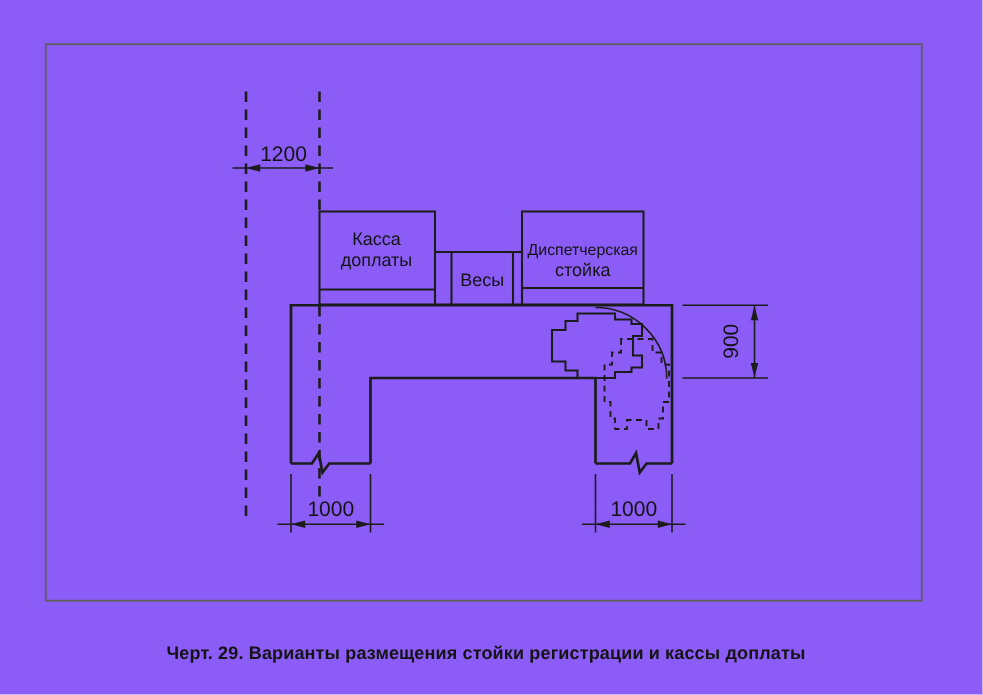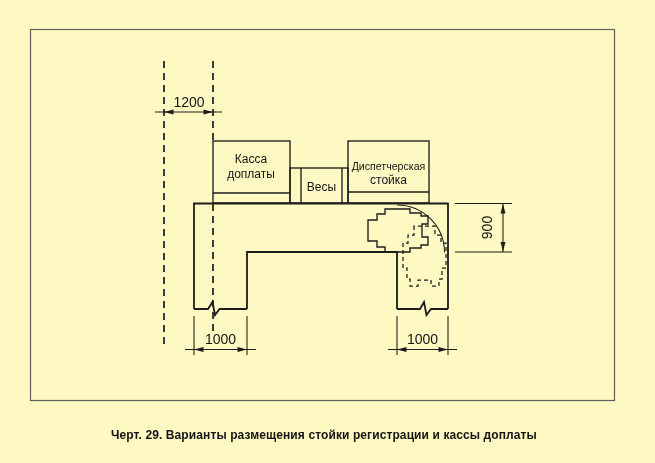--- a/index.html
+++ b/index.html
@@ -1,16 +1,16 @@
 <!DOCTYPE html>
 <html><head>
 <meta charset="utf-8">
 <style>
   html,body{margin:0;padding:0;background:#ffffff;}
-  .page{position:relative;width:655px;height:463px;background:#fef9c3;overflow:hidden;
+  .page{position:relative;width:655px;height:463px;background:#8b5cf6;overflow:hidden;
         font-family:"Liberation Sans", sans-serif;}
   svg{display:block;}
   .ink{stroke:#1c1c1c;fill:none;}
   .frame{stroke:#5f5f5f;stroke-width:1.2;fill:none;}
   .thick{stroke-width:1.8;}
   .med{stroke-width:1.35;}
   .thin{stroke-width:1.05;}
   .dash-center{stroke-width:1.7;stroke-dasharray:7 5;}
   .dash-obj{stroke-width:1.25;stroke-dasharray:4 3;}
   .arrow{fill:#1c1c1c;stroke:none;}

